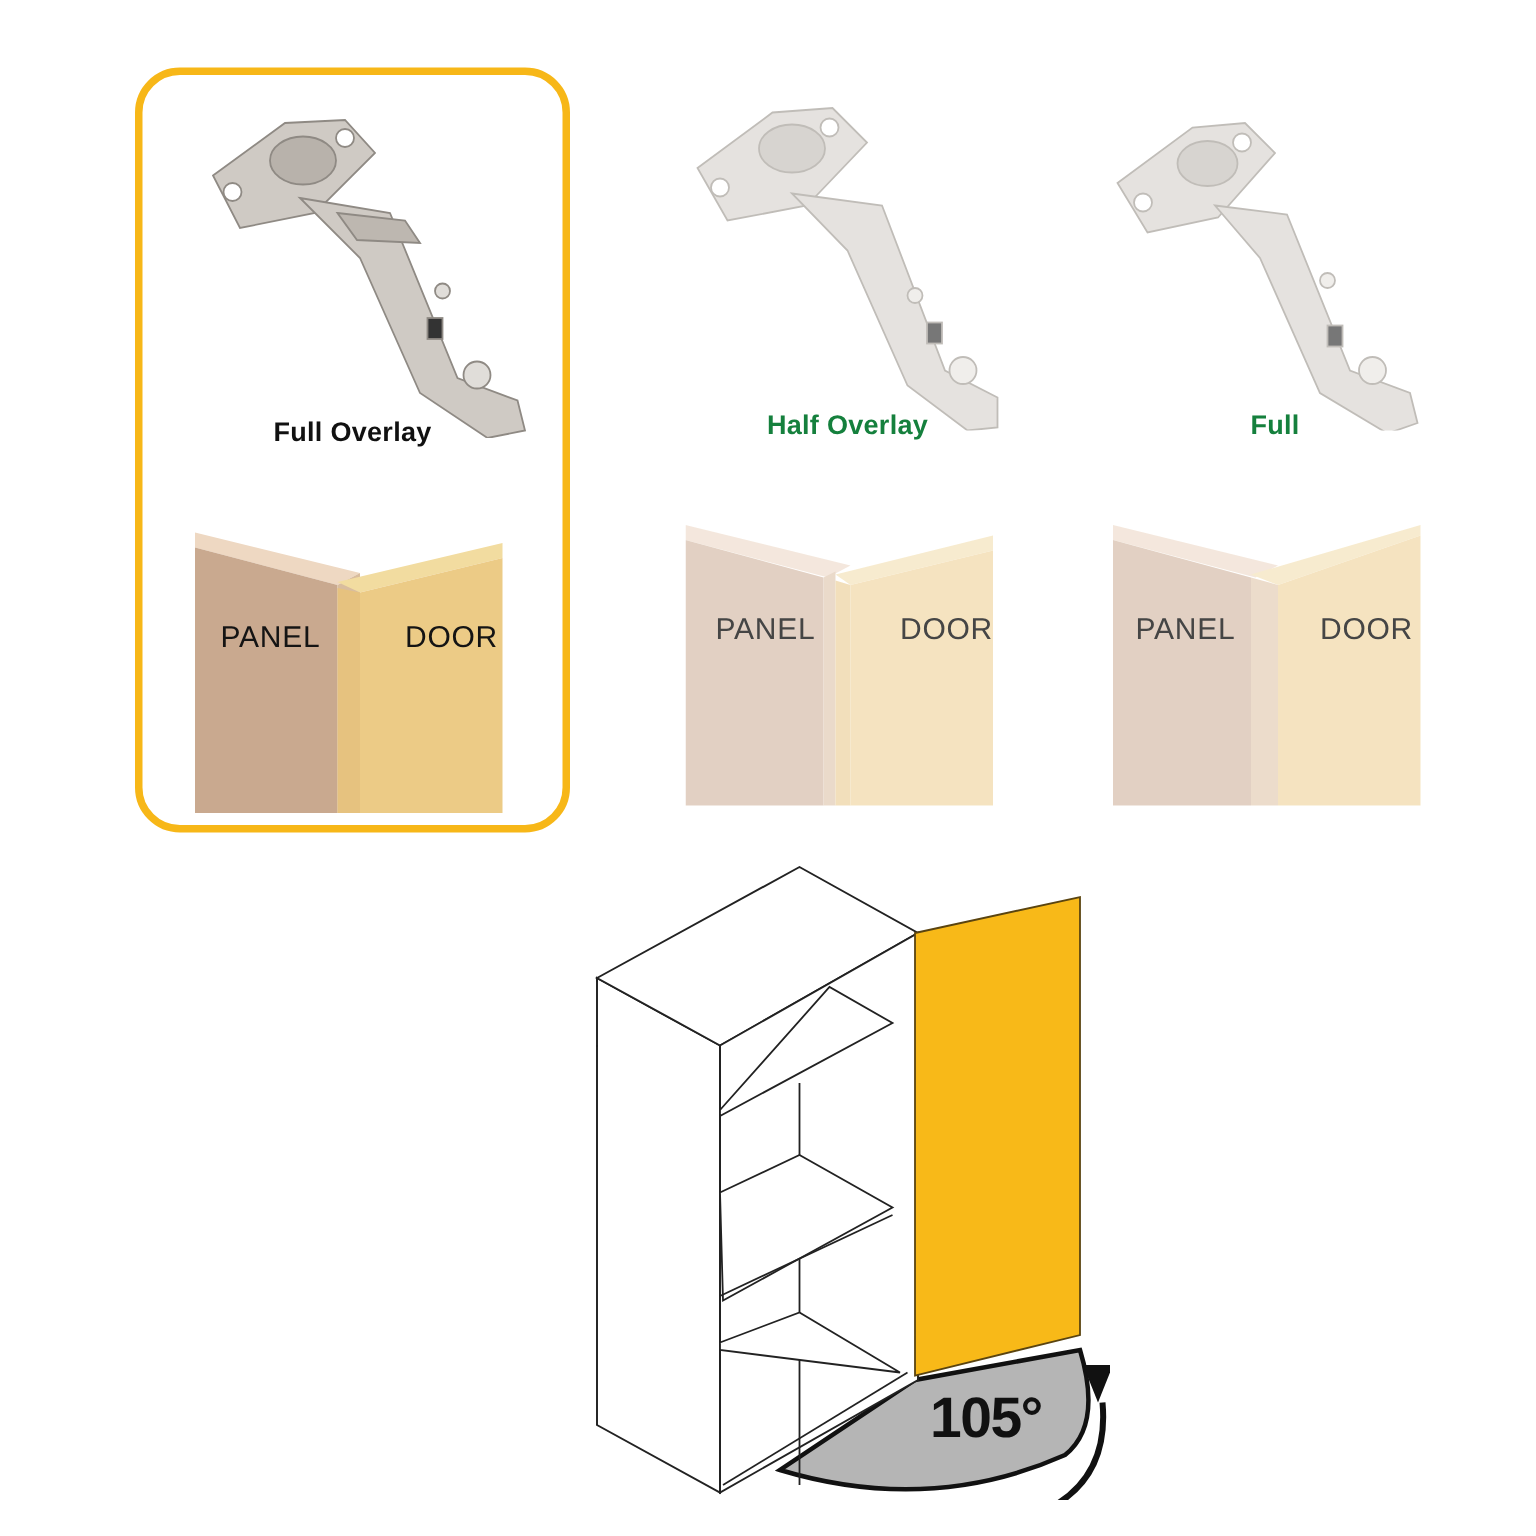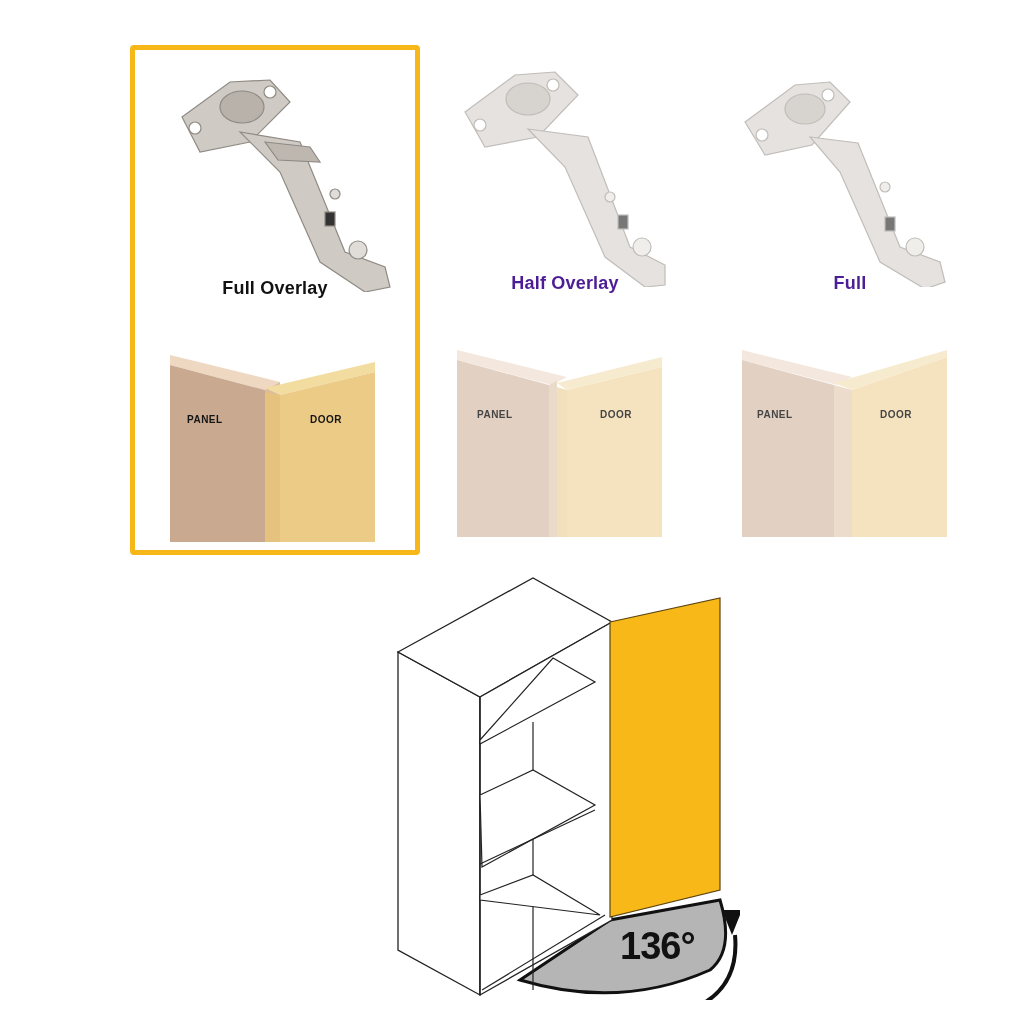--- a/index.html
+++ b/index.html
@@ -1,26 +1,26 @@
 <!DOCTYPE html>
 <html><head>
 <meta charset="utf-8">
 <style>
   html, body { margin: 0; padding: 0; background: #ffffff; }
   body { width: 1024px; height: 1024px; position: relative; overflow: hidden;
          font-family: "Liberation Sans", "DejaVu Sans", sans-serif; }
   .option { position: absolute; top: 45px; width: 290px; height: 510px; }
-  .option.selected { border: 5px solid #f7b718; border-radius: 4px; box-sizing: border-box; margin-left: 40px; }
+  .option.selected { border: 5px solid #f7b718; border-radius: 30px; box-sizing: border-box; }
   .option .label { position: absolute; top: 228px; left: 0; right: 0; text-align: center;
                    font-weight: 700; font-size: 18px; letter-spacing: 0.2px; }
   .option.selected .label { color: #111111; }
-  .option.faded .label { color: #4c1d95; }
+  .option.faded .label { color: #15803d; }
   .hinge { position: absolute; top: 12px; }
   .corner { position: absolute; top: 300px; }
-  .corner .word { position: absolute; font-weight: 700; font-size: 10px; letter-spacing: 0.5px; text-align: right; }
+  .corner .word { position: absolute; font-weight: 400; font-size: 20px; letter-spacing: 0.5px; text-align: right; }
   .option.selected .corner .word { color: #141414; }
   .option.faded .corner .word { color: #454545; }
   .faded .hinge, .faded .corner svg { opacity: 0.72; }
   .cabinet { position: absolute; left: 390px; top: 570px; width: 350px; height: 430px; }
   .angle-label { position: absolute; left: 620px; top: 925px; font-weight: 800; font-size: 38px;
                  color: #111; letter-spacing: -1px; }
 </style>
 </head>
 <body>
 
@@ -126,13 +126,13 @@
     <line x1="90" y1="294" x2="205" y2="240"></line>
     <polygon points="90,325 143,305 210,345 90,330" fill="#fff"></polygon>
     <line x1="92" y1="420" x2="215" y2="345"></line>
   </g>
 
   <polygon points="220,52 330,28 330,320 220,347" fill="#f8b918" stroke="#5a4410" stroke-width="1.2"></polygon>
 
   <path d="M300 440 Q350 420 345 365" fill="none" stroke="#111" stroke-width="4"></path>
   <polygon points="332,340 352,340 342,365" fill="#111"></polygon>
 </svg>
-<div class="angle-label">136°</div>
+<div class="angle-label">105°</div>
 
 </body></html>

